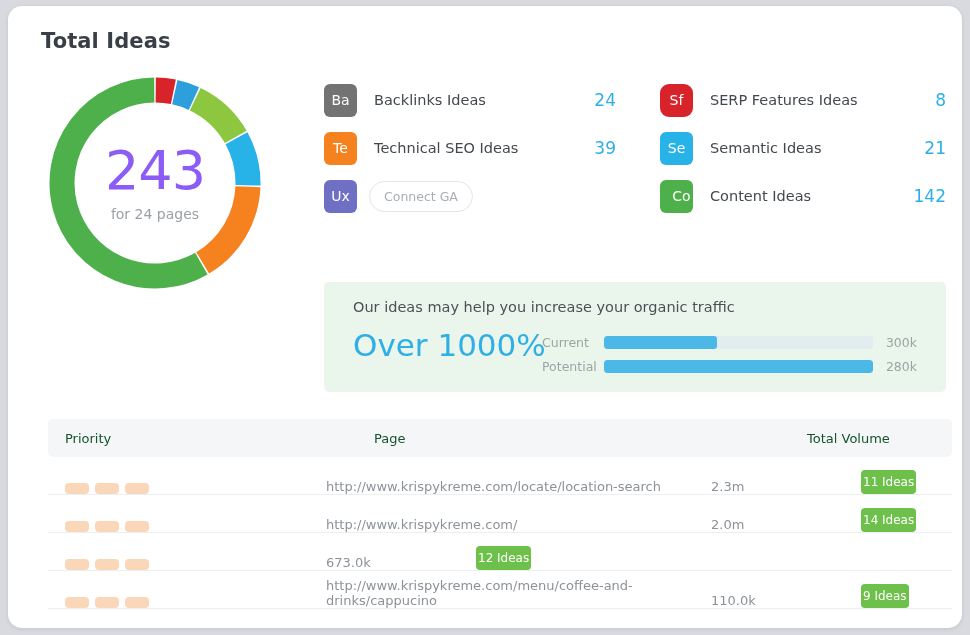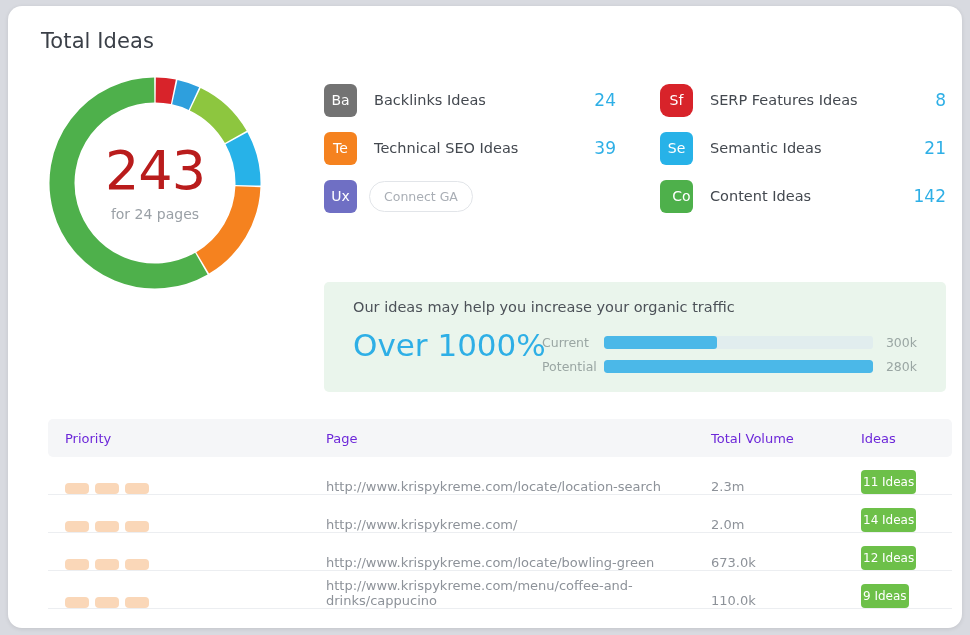--- a/index.html
+++ b/index.html
@@ -26,21 +26,21 @@
     border-radius: 14px;
     box-shadow: 0 1px 4px rgba(0,0,0,0.10);
     overflow: hidden;
   }
 
   .page-title {
     position: absolute;
     left: 33px;
     top: 23px;
     font-size: 21px;
-    font-weight: normal;
+    font-weight: bold;
     color: #3a3f47;
     letter-spacing: .1px;
   }
 
   
   .donut-wrap {
     position: absolute;
     left: 32px;
     top: 62px;
     width: 230px;
@@ -51,21 +51,21 @@
     position: absolute;
     left: 0; top: 0;
     width: 230px; height: 230px;
     display: flex;
     flex-direction: column;
     align-items: center;
     justify-content: center;
   }
   .donut-value {
     font-size: 54px;
-    color: #b91c1c;
+    color: #8b5cf6;
     font-weight: normal;
     line-height: 1;
     letter-spacing: -1px;
   }
   .donut-sub {
     margin-top: 8px;
     font-size: 14px;
     color: #9aa0a6;
   }
 
@@ -192,22 +192,23 @@
     left: 40px;
     top: 413px;
     width: 904px;
   }
   .thead {
     display: flex;
     align-items: center;
     height: 38px;
     background: #f5f6f8;
     border-radius: 5px;
-    color: #6d28d9;
+    color: #14532d;
     font-size: 13px;
+    gap: 48px;
   }
   .trow {
     display: flex;
     align-items: flex-end;
     height: 38px;
     border-bottom: 1px solid #eceef1;
     font-size: 13px;
     color: #8d9299;
   }
   .c-priority { width: 278px; padding-left: 17px; flex: 0 0 auto; }
@@ -349,21 +350,20 @@
           <div class="c-ideas"><span class="ideas-badge">14 Ideas</span></div>
         </div>
         <div class="trow">
           <div class="c-priority">
             <div class="prio">
               <i></i>
               <i></i>
               <i></i>
             </div>
           </div>
-          <div class="c-page">http://www.krispykreme.com/locate/bowling-green</div>
           <div class="c-volume">673.0k</div>
           <div class="c-ideas"><span class="ideas-badge">12 Ideas</span></div>
         </div>
         <div class="trow">
           <div class="c-priority">
             <div class="prio">
               <i></i>
               <i></i>
               <i></i>
             </div>

